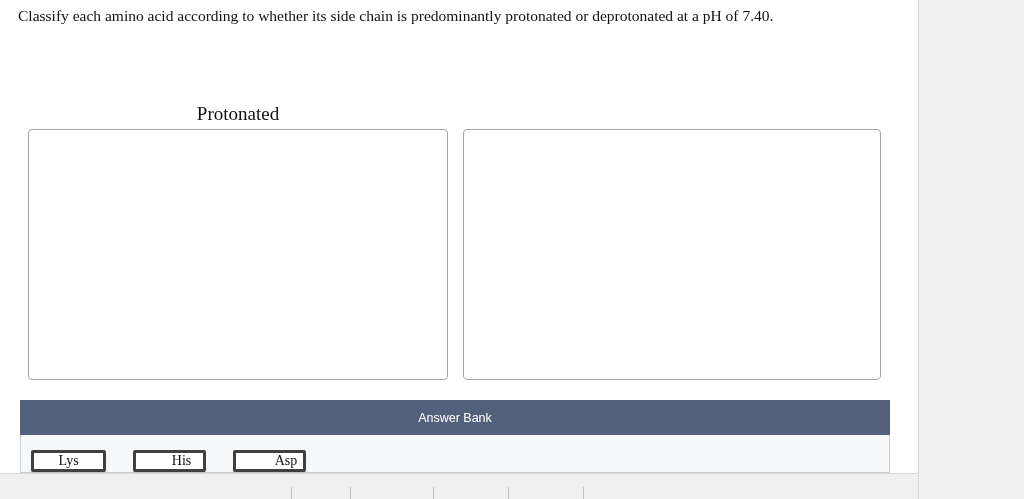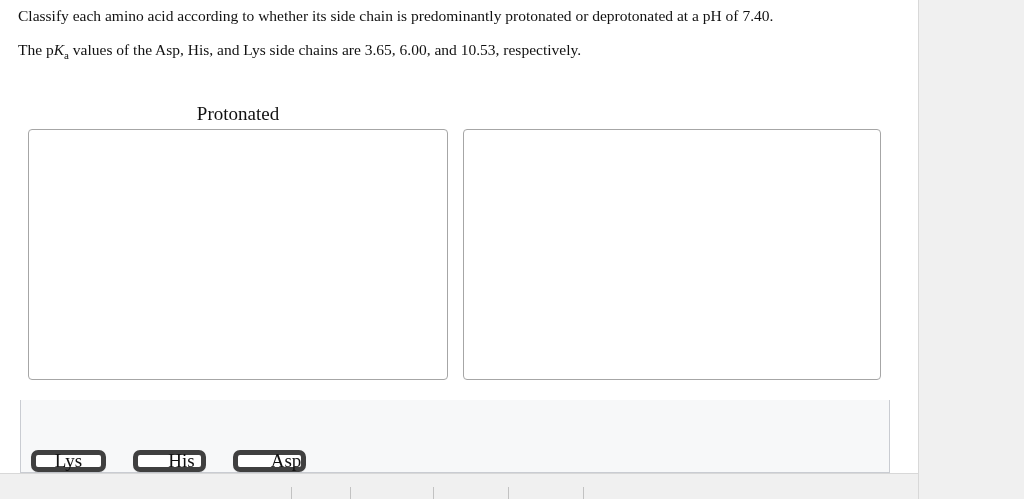--- a/index.html
+++ b/index.html
@@ -99,26 +99,26 @@
     font-family: "Liberation Sans", sans-serif;
     font-size: 12.5px;
     display: flex;
     align-items: center;
     justify-content: center;
     box-sizing: border-box;
   }
   .token {
     position: absolute;
     height: 22px;
-    border: 5px solid #404040;
-    border-radius: 7px;
+    border: 3px solid #404040;
+    border-radius: 2px;
     background: #ffffff;
     box-shadow: 0 1px 1px rgba(0,0,0,0.06);
     font-family: "Liberation Serif", serif;
-    font-size: 19px;
+    font-size: 14px;
     color: #111;
     display: flex;
     align-items: center;
     justify-content: center;
     box-sizing: border-box;
     cursor: move;
   }
   #token-0 { left: 31px; top: 450px; width: 75px; }
   #token-1 { left: 133px; top: 450px; width: 73px; padding-left: 24px; }
   #token-2 { left: 233px; top: 450px; width: 73px; padding-left: 33px; }
@@ -135,30 +135,28 @@
 <body>
 
 <div class="page">
 
   <div class="content-area">
 
     <div class="question-line" id="q-line-1">
       <span>Classify each amino acid according to whether its side chain is predominantly protonated or deprotonated at a pH of 7.40.</span>
     </div>
 
-    <div class="question-line" id="q-line-2">
-      <span>The p</span><span class="ital">K</span><span class="sub">a</span><span> values of the Asp, His, and Lys side chains are 3.65, 6.00, and 10.53, respectively.</span>
-    </div>
 
     <div class="bin-label" id="label-protonated">Protonated</div>
 
     <div class="drop-bin" id="bin-protonated"></div>
     <div class="drop-bin" id="bin-deprotonated"></div>
 
     <div class="answer-bank"></div>
+    <div class="answer-bank-header">Answer Bank</div>
 
     <div class="token" id="token-0">Lys</div>
     <div class="token" id="token-1">His</div>
     <div class="token" id="token-2">Asp</div>
 
   </div>
 
   <div class="right-gutter"></div>
   <div class="bottom-gutter"></div>
 

